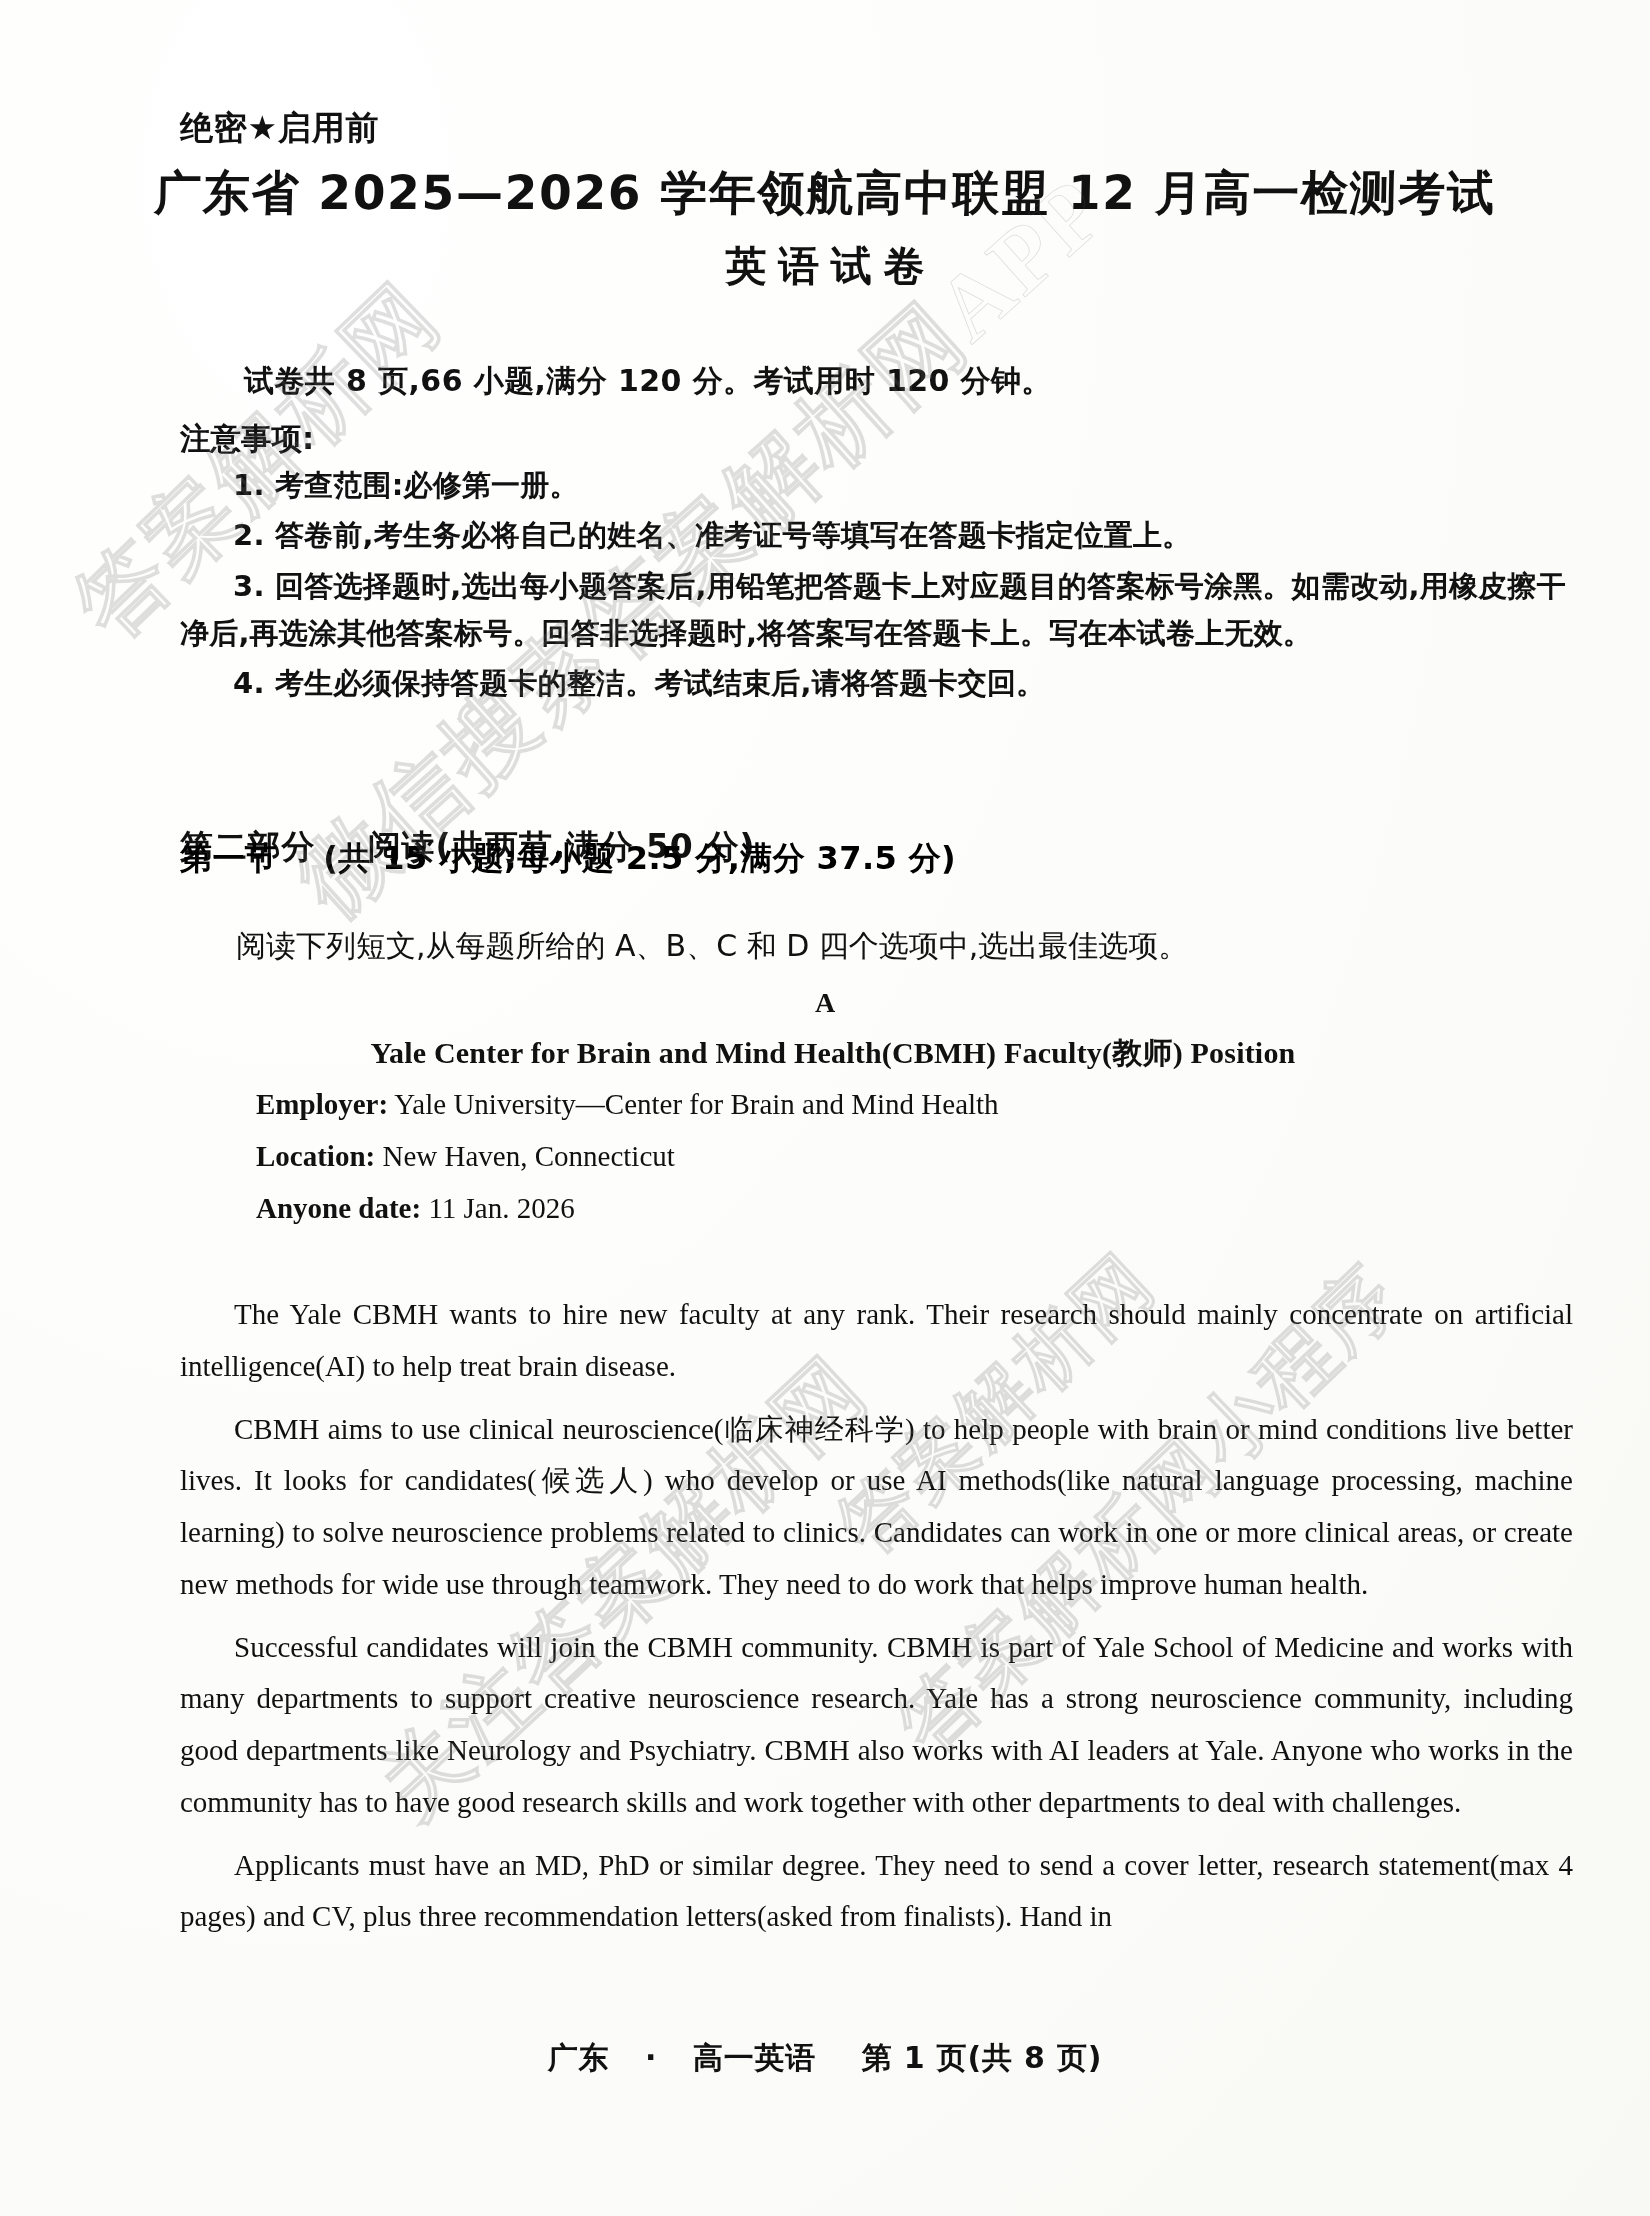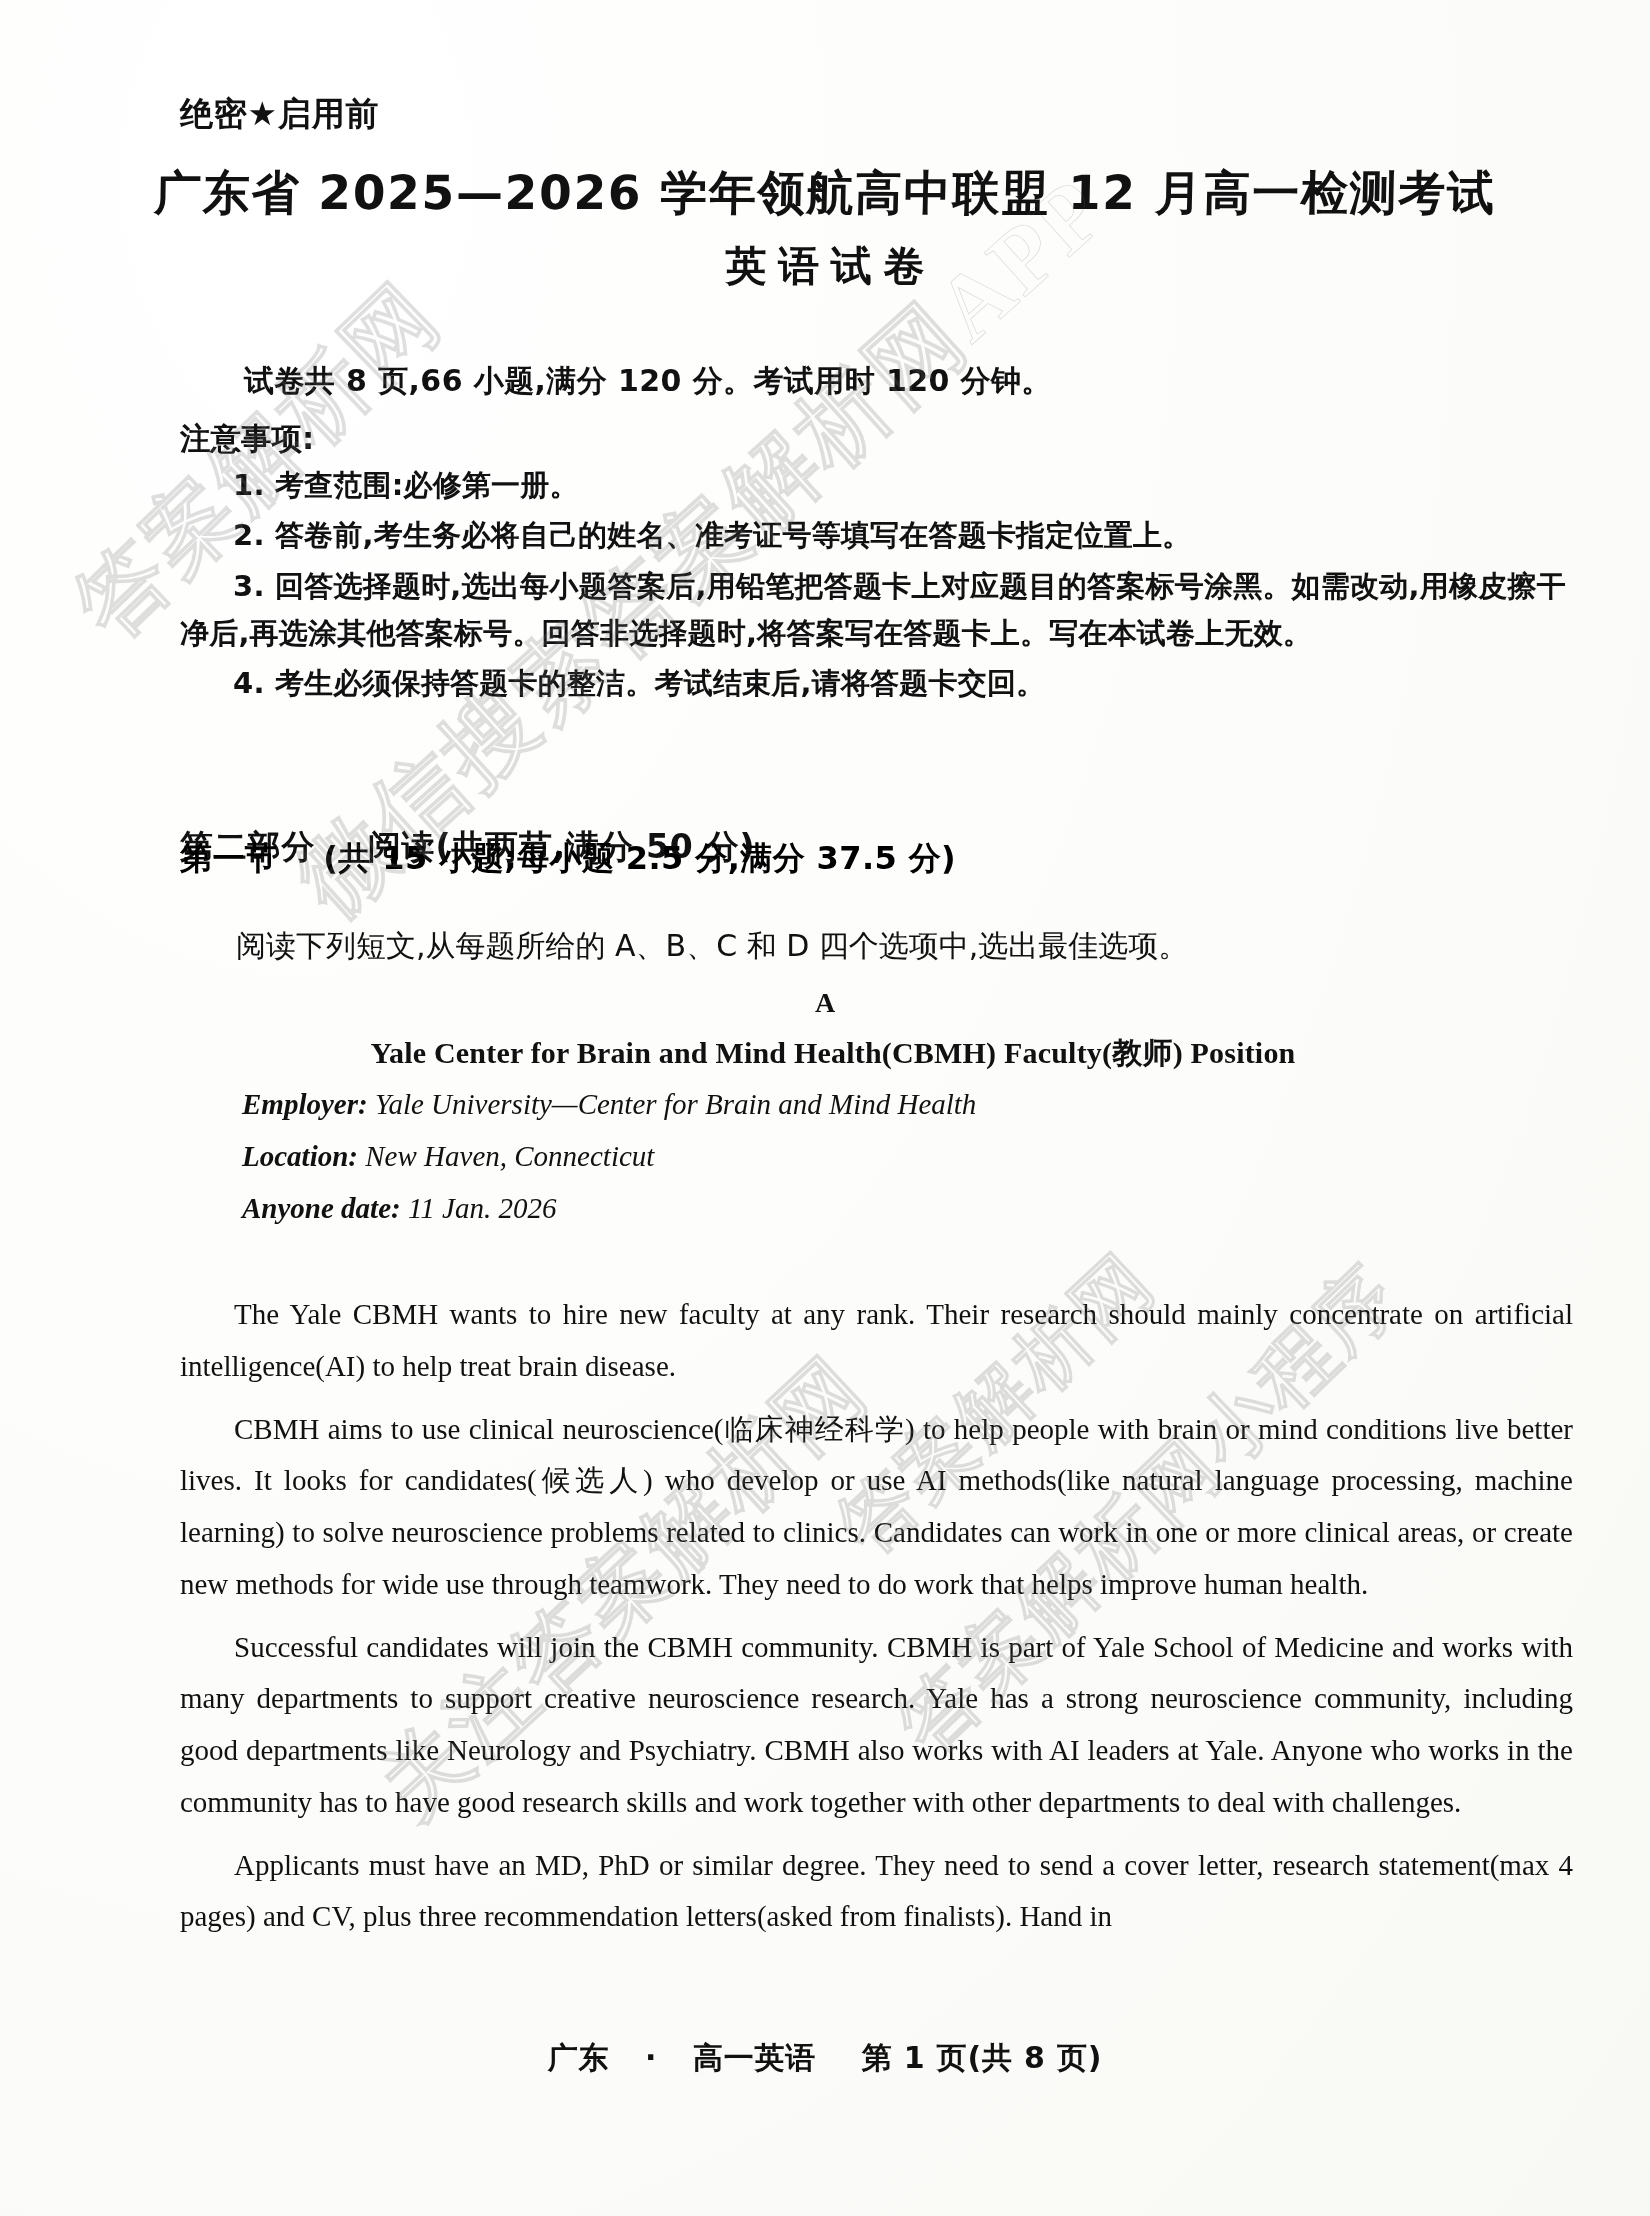--- a/index.html
+++ b/index.html
@@ -87,21 +87,21 @@
   #content {
     position: absolute;
     left: 0; top: 0;
     width: 1650px;
     z-index: 2;
   }
 
   .confidential {
     position: absolute;
     left: 180px;
-    top: 92px;
+    top: 106px;
     font-family: "DejaVu Sans", "Liberation Sans", sans-serif;
     font-weight: 700;
     font-size: 33px;
     letter-spacing: 0.8px;
     color: #111;
   }
 
   .main-title {
     position: absolute;
     left: 0; right: 0;
@@ -221,27 +221,26 @@
     text-align: center;
     font-family: "Liberation Serif", "DejaVu Serif", serif;
     font-weight: 700;
     font-size: 30px;
     color: #111;
     letter-spacing: 0.2px;
   }
 
   .ad-fields {
     position: absolute;
-    left: 242px;
+    left: 256px;
     top: 1088px;
     width: 1320px;
     font-family: "Liberation Serif", "DejaVu Serif", serif;
     font-size: 29px;
     color: #111;
-    font-style: italic;
   }
   .ad-fields .row {
     margin-bottom: 19px;
     white-space: nowrap;
   }
   .ad-fields .label {
     font-weight: 700;
   }
   .ad-fields .colon {
     font-weight: 700;

